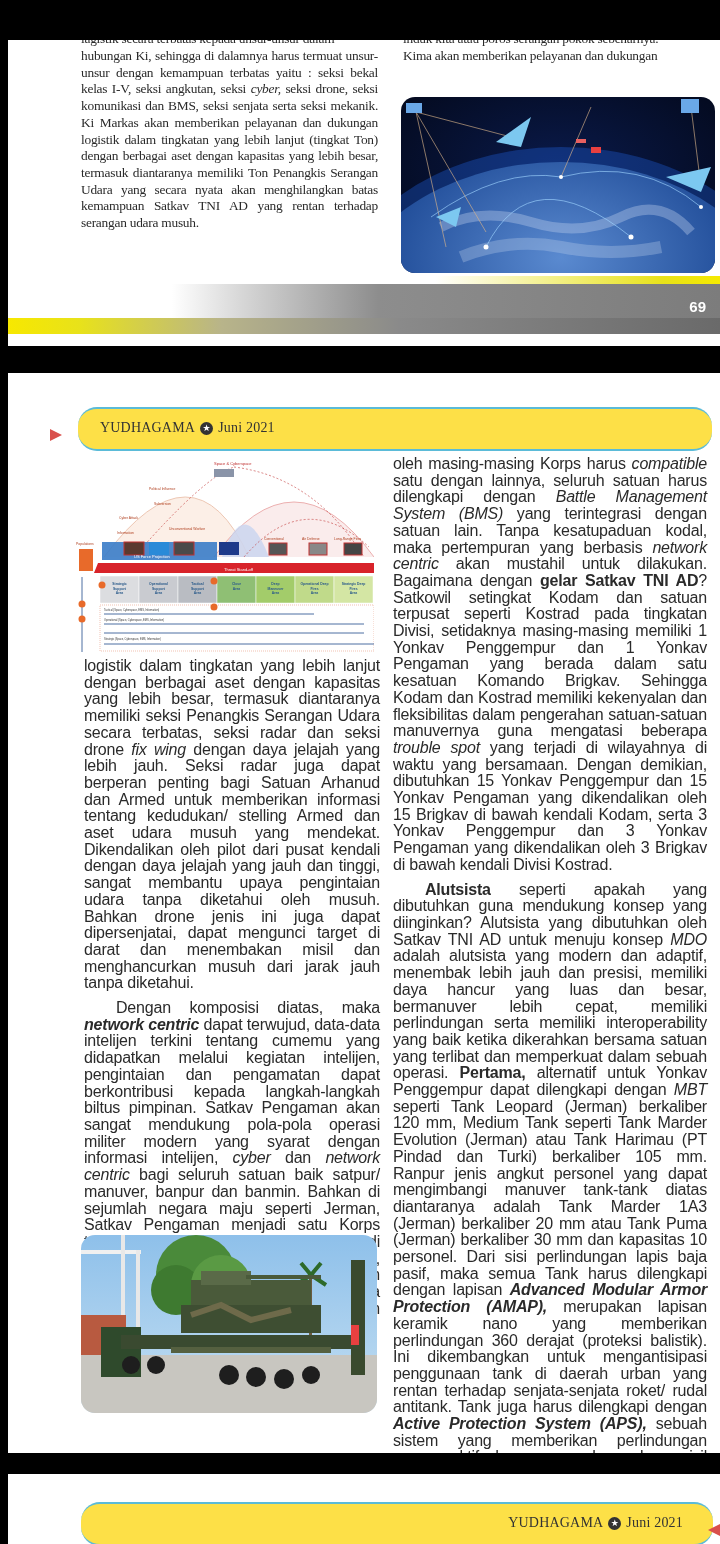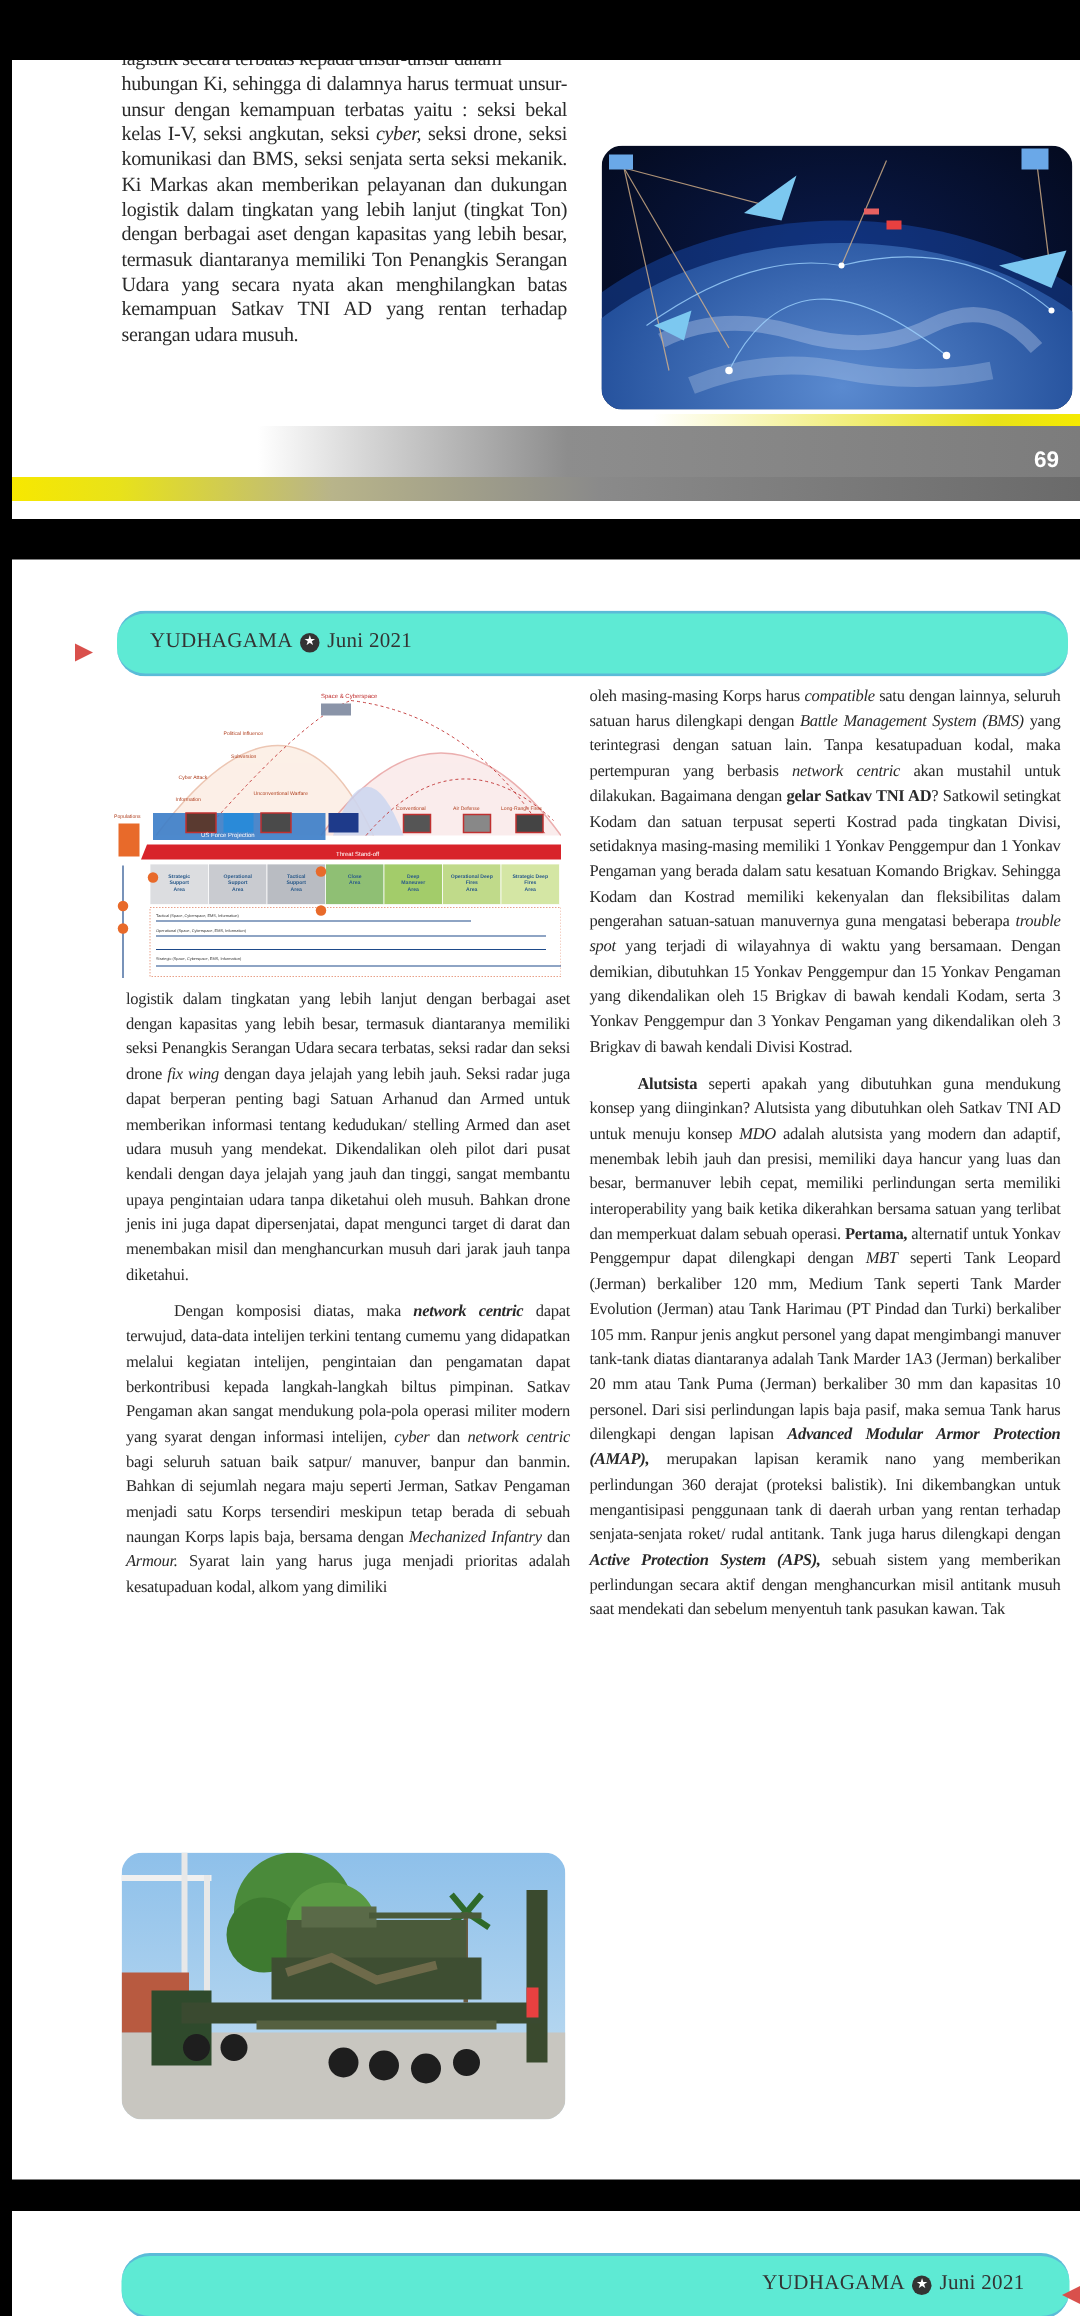--- a/index.html
+++ b/index.html
@@ -11,42 +11,42 @@
   #page70 { top: 373px; height: 1080px; }
   #page71 { top: 1474px; height: 70px; }
 
   .col-text { position: absolute; font-size: 13.4px; line-height: 16.7px; text-align: justify; }
   .col-text p { margin: 0; }
   .col-text p.indent { text-indent: 32px; margin-top: 8px; }
   .col-text i { font-style: italic; }
   .col-text b { font-weight: bold; }
 
   .condensed { font-family: "Liberation Serif", serif; letter-spacing: -0.25px; }
-  .wide { font-family: Liberation Serif, serif; font-size: 11px; line-height: 16.7px; letter-spacing: -0.2px; }
+  .wide { font-family: Liberation Sans, sans-serif; font-size: 16px; line-height: 16.7px; letter-spacing: -0.2px; }
 
   
   #p69-left { left: 73px; top: 0; width: 297px; }
   #p69-right { left: 395px; top: 0; width: 307px; }
   .cut-line { height: 8px; overflow: hidden; position: relative; }
   .cut-line span { position: absolute; top: -9px; left: 0; right: 0; white-space: nowrap; }
   #globe-image { position: absolute; left: 393px; top: 57px; width: 314px; height: 176px; border-radius: 14px; overflow: hidden; }
 
   .footer-band { position: absolute; left: 0; width: 712px; height: 70px; }
   #p69-footer { top: 236px; }
   .band-top { position: absolute; left: 0; right: 0; top: 8px; height: 34px;
     background: linear-gradient(90deg, #fff 0%, #fff 23%, #d6d6d6 33%, #8d8d8d 52%, #7c7c7c 100%); }
   .band-yellow-top { position: absolute; top: 0; right: 0; width: 40%; height: 8px;
     background: linear-gradient(90deg, rgba(230,230,30,0) 0%, #e8e21a 80%, #f5ea00 100%); }
   .band-bottom { position: absolute; left: 0; right: 0; top: 42px; height: 16px;
     background: linear-gradient(90deg, #f7e800 0%, #e8e21a 10%, #b8b48a 30%, #8a8a8a 55%, #6a6a6a 100%); }
   .page-number { position: absolute; font-family: "Liberation Sans", sans-serif; font-weight: bold; font-size: 15px; color: #fff; }
   #p69-footer .page-number { right: 14px; top: 22px; }
 
   
-  .run-header { position: absolute; height: 44px; background: #5eead4; border-top: 2px solid #5bbbd8; border-bottom: 2px solid #5bbbd8; border-radius: 19px; }
+  .run-header { position: absolute; height: 44px; background: #fde047; border-top: 2px solid #5bbbd8; border-bottom: 2px solid #5bbbd8; border-radius: 19px; }
   #p70-header { left: 70px; top: 34px; width: 634px; }
   .run-header-text { position: absolute; top: 11px; font-size: 14px; color: #333; letter-spacing: 0.2px; display: flex; align-items: center; gap: 5px; }
   #p70-header .run-header-text { left: 22px; }
   .arrow-red { position: absolute; width: 0; height: 0; border-top: 6px solid transparent; border-bottom: 6px solid transparent; }
   #p70-arrow { left: 42px; top: 56px; border-left: 12px solid #d9504c; }
   .star-badge { display: inline-block; width: 13px; height: 13px; border-radius: 50%; background: #333; color: #fff; font-size: 9px; line-height: 13px; text-align: center; font-family: "DejaVu Sans", sans-serif; }
 
   #mdo-diagram { position: absolute; left: 66px; top: 84px; width: 300px; height: 198px; }
   #p70-left { left: 76px; top: 285px; width: 296px; }
   #p70-right { left: 385px; top: 83px; width: 314px; }
@@ -64,20 +64,26 @@
 </style>
 </head>
 <body>
 
 <div class="page" id="page69">
   <div class="col-text condensed" id="p69-left">
     <div class="cut-line">
         <span>lagistik secara terbatas kepada unsur-unsur dalam</span>
       </div>
     <p><span>hubungan Ki, sehingga di dalamnya harus termuat unsur-unsur dengan kemampuan terbatas yaitu : seksi bekal kelas I-V, seksi angkutan, seksi </span><i>cyber,</i><span> seksi drone, seksi komunikasi dan BMS, seksi senjata serta seksi mekanik. Ki Markas akan memberikan pelayanan dan dukungan logistik dalam tingkatan yang lebih lanjut (tingkat Ton) dengan berbagai aset dengan kapasitas yang lebih besar, termasuk diantaranya memiliki Ton Penangkis Serangan Udara yang secara nyata akan menghilangkan batas kemampuan Satkav TNI AD yang rentan terhadap serangan udara musuh.</span></p>
+  </div>
+  <div class="col-text condensed" id="p69-right">
+    <div class="cut-line">
+        <span>induk kita atau poros serangan pokok sebenarnya.</span>
+      </div>
+    <p>Kima akan memberikan pelayanan dan dukungan</p>
   </div>
 
   <div id="globe-image">
     <svg width="314" height="176" viewBox="0 0 314 176">
       <defs>
         <radialGradient id="space" cx="50%" cy="40%" r="80%">
           <stop offset="0%" stop-color="#0a1a4a"></stop>
           <stop offset="100%" stop-color="#020614"></stop>
         </radialGradient>
         <radialGradient id="earth" cx="50%" cy="30%" r="70%">

